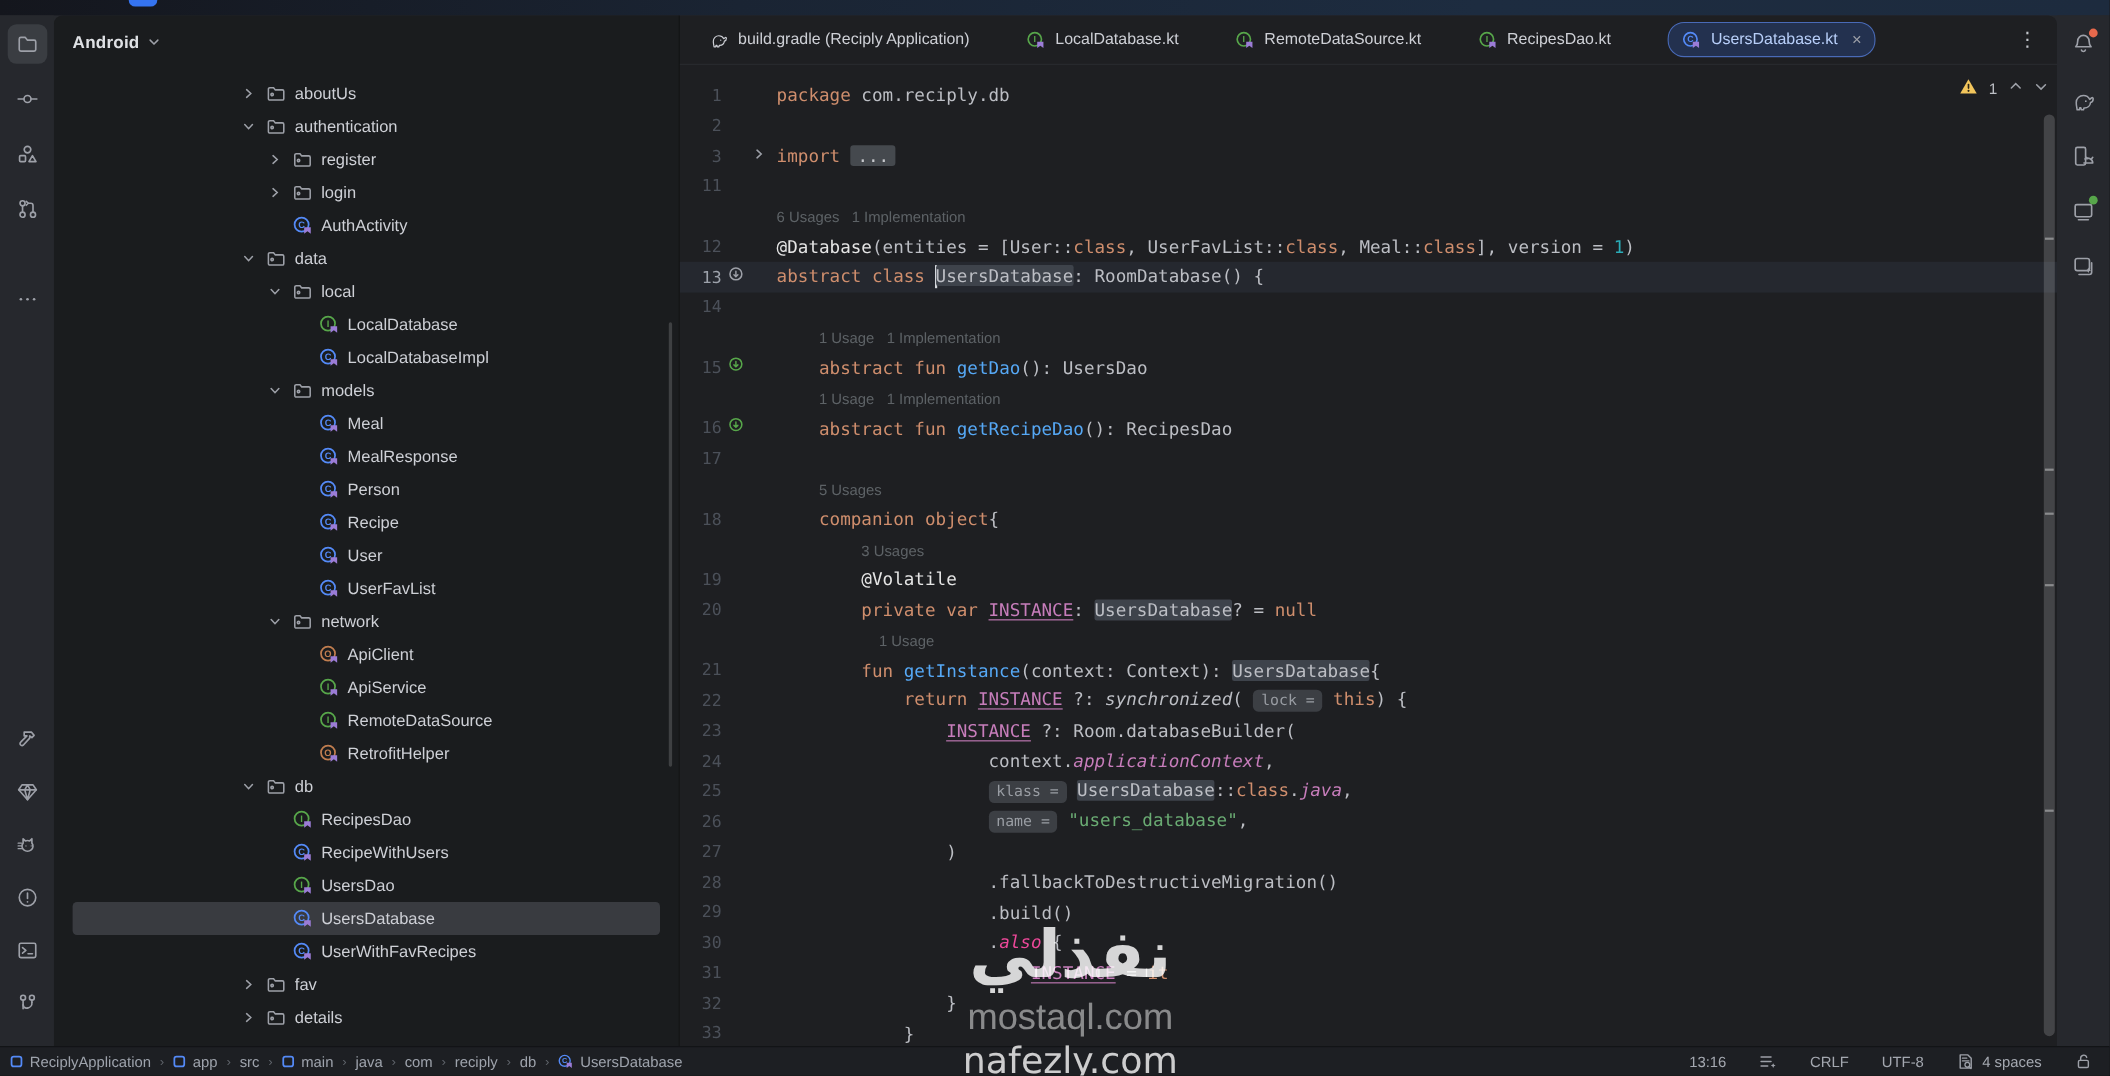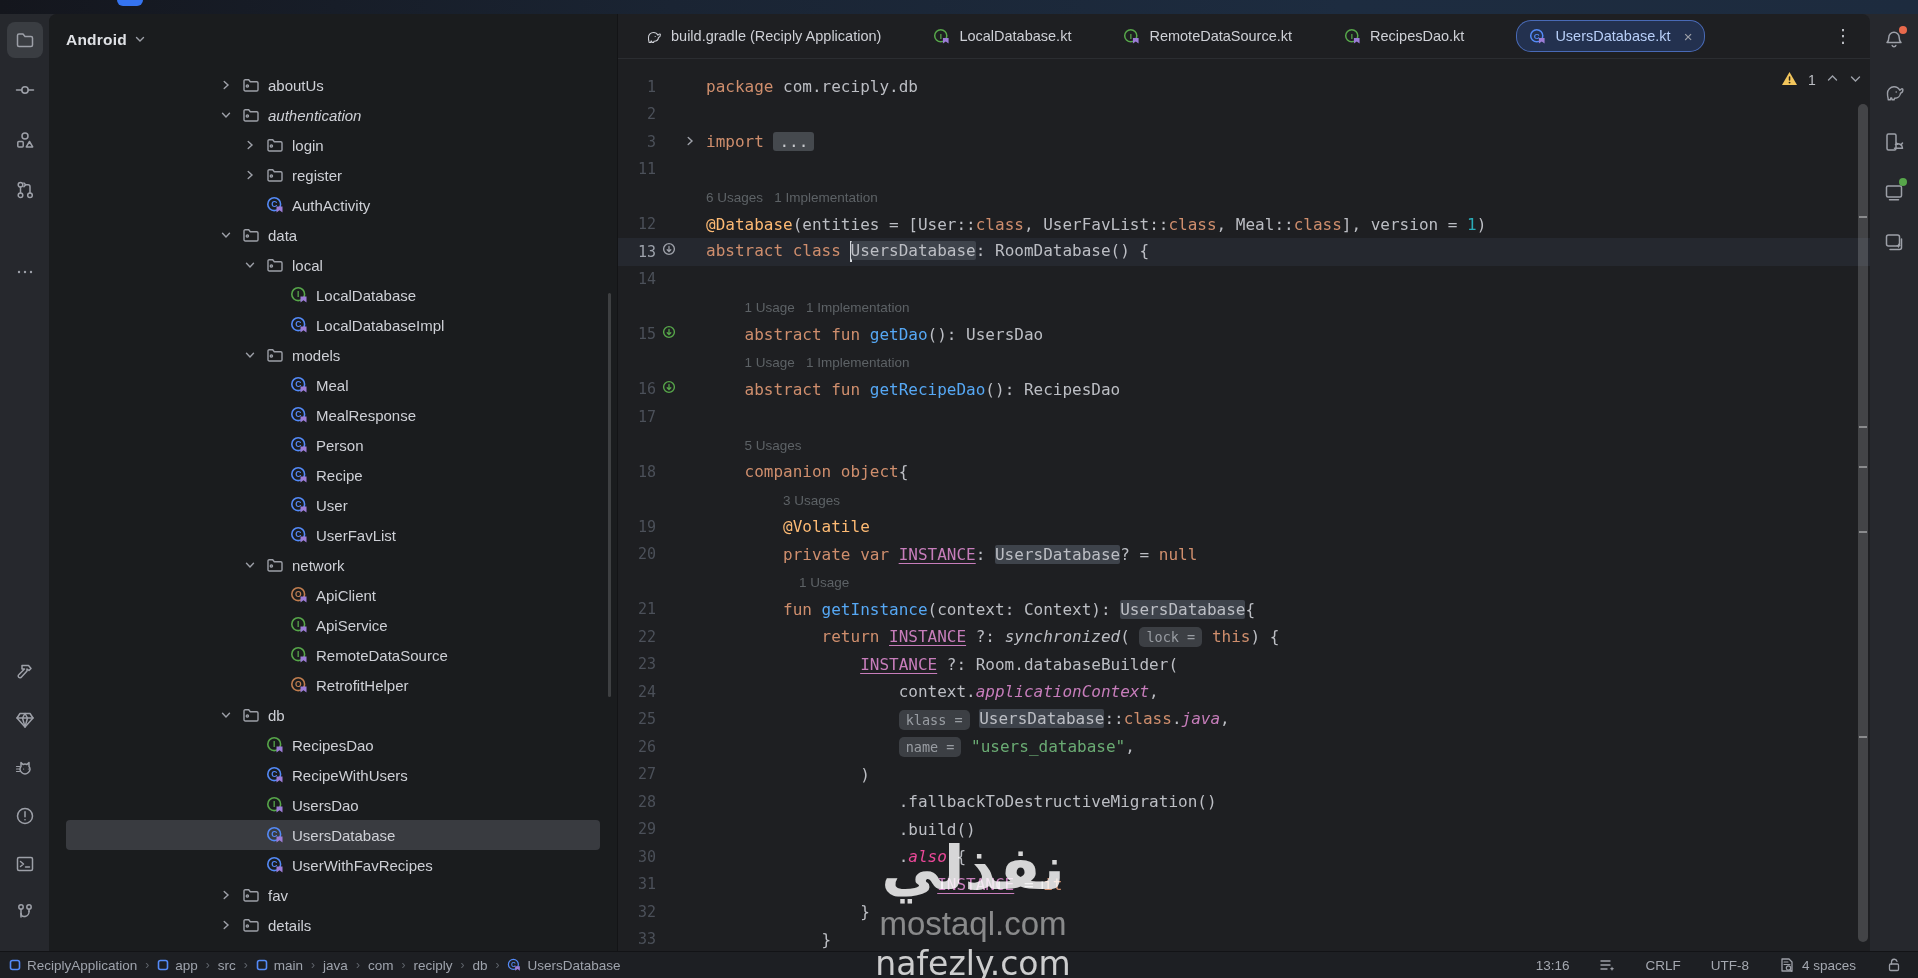--- a/index.html
+++ b/index.html
@@ -48,21 +48,21 @@
          letter-spacing:0;cursor:pointer;line-height:1;}
   #editor-body{position:relative;flex:1;overflow:hidden;background:#1E1F22;}
   #rows{position:absolute;left:0;top:14px;right:0;}
   .crow{position:relative;height:27.5px;display:flex;align-items:center;}
   .crow.cur{background:#25282F;}
   .gutter{width:88px;flex:none;display:flex;align-items:center;}
   .gutter .lnum{width:38px;text-align:right;color:#4B5059;font:15px "DejaVu Sans Mono",monospace;flex:none;}
   .crow.cur .lnum{color:#9DA2AB;}
   .gutter .gslot{width:50px;flex:none;display:flex;align-items:center;padding-left:6px;box-sizing:border-box;}
   .codeline{white-space:pre;font:16px "DejaVu Sans Mono",monospace;color:#BCBEC4;}
-  .kw{color:#CF8E6D}.fn{color:#56A8F5}.ann{color:#fdba74}.str{color:#6AAB73}.num{color:#2AACB8}
+  .kw{color:#CF8E6D}.fn{color:#56A8F5}.ann{color:#e5e5e5}.str{color:#6AAB73}.num{color:#2AACB8}
   .prop{color:#C77DBB;font-style:italic}
   .field{color:#C77DBB;text-decoration:underline;text-underline-offset:3px}
   .syn{font-style:italic}.itfn{color:#ec4899;font-style:italic}
   .hl{background:#3E434B;border-radius:2px;}
   .chip{display:inline-block;background:#3C3F44;color:#999DA3;border-radius:5px;padding:1px 7px;
         font-size:13.5px;line-height:18px;vertical-align:middle;}
   .folded{display:inline-block;background:#45494E;border-radius:3px;padding:0 6px;color:#C7C9CD;}
   .caret{display:inline-block;width:2px;height:21px;background:#D4D7DC;vertical-align:middle;margin:0 -1px;}
   .inlaytxt{color:#5D6266;font-size:13.5px;font-family:"Liberation Sans","DejaVu Sans",sans-serif;}
   
@@ -111,21 +111,21 @@
               </svg>
             </span>
             <span class="ticon">
               <svg width="18" height="18" viewBox="0 0 18 18" fill="none" stroke="#9DA0A8" stroke-width="1.4">
   <path d="M2 5a1.3 1.3 0 0 1 1.3-1.3h3.4l1.6 2h6.4A1.3 1.3 0 0 1 16 7v6.7A1.3 1.3 0 0 1 14.7 15H3.3A1.3 1.3 0 0 1 2 13.7z"></path>
   <circle cx="5.4" cy="10" r="1.1"></circle>
               </svg>
             </span>
             <span class="tlabel">aboutUs</span>
           </div>
-          <div class="trow" style="padding-left: 152px; font-style: italic;">
+          <div class="trow" style="padding-left: 152px;">
             <span class="tchev">
               <svg width="12" height="12" viewBox="0 0 12 12">
                 <path d="M2.5 4.2L6 8l3.5-3.8" fill="none" stroke="#9DA0A8" stroke-width="1.4" stroke-linecap="round"></path>
               </svg>
             </span>
             <span class="ticon">
               <svg width="18" height="18" viewBox="0 0 18 18" fill="none" stroke="#9DA0A8" stroke-width="1.4">
   <path d="M2 5a1.3 1.3 0 0 1 1.3-1.3h3.4l1.6 2h6.4A1.3 1.3 0 0 1 16 7v6.7A1.3 1.3 0 0 1 14.7 15H3.3A1.3 1.3 0 0 1 2 13.7z"></path>
   <circle cx="5.4" cy="10" r="1.1"></circle>
               </svg>
@@ -137,35 +137,35 @@
               <svg width="12" height="12" viewBox="0 0 12 12">
                 <path d="M4.2 2.5L8 6l-3.8 3.5" fill="none" stroke="#9DA0A8" stroke-width="1.4" stroke-linecap="round"></path>
               </svg>
             </span>
             <span class="ticon">
               <svg width="18" height="18" viewBox="0 0 18 18" fill="none" stroke="#9DA0A8" stroke-width="1.4">
   <path d="M2 5a1.3 1.3 0 0 1 1.3-1.3h3.4l1.6 2h6.4A1.3 1.3 0 0 1 16 7v6.7A1.3 1.3 0 0 1 14.7 15H3.3A1.3 1.3 0 0 1 2 13.7z"></path>
   <circle cx="5.4" cy="10" r="1.1"></circle>
               </svg>
             </span>
+            <span class="tlabel">register</span>
+          </div>
+          <div class="trow" style="padding-left: 176px;">
+            <span class="tchev">
+              <svg width="12" height="12" viewBox="0 0 12 12">
+                <path d="M4.2 2.5L8 6l-3.8 3.5" fill="none" stroke="#9DA0A8" stroke-width="1.4" stroke-linecap="round"></path>
+              </svg>
+            </span>
+            <span class="ticon">
+              <svg width="18" height="18" viewBox="0 0 18 18" fill="none" stroke="#9DA0A8" stroke-width="1.4">
+  <path d="M2 5a1.3 1.3 0 0 1 1.3-1.3h3.4l1.6 2h6.4A1.3 1.3 0 0 1 16 7v6.7A1.3 1.3 0 0 1 14.7 15H3.3A1.3 1.3 0 0 1 2 13.7z"></path>
+  <circle cx="5.4" cy="10" r="1.1"></circle>
+              </svg>
+            </span>
             <span class="tlabel">login</span>
-          </div>
-          <div class="trow" style="padding-left: 176px;">
-            <span class="tchev">
-              <svg width="12" height="12" viewBox="0 0 12 12">
-                <path d="M4.2 2.5L8 6l-3.8 3.5" fill="none" stroke="#9DA0A8" stroke-width="1.4" stroke-linecap="round"></path>
-              </svg>
-            </span>
-            <span class="ticon">
-              <svg width="18" height="18" viewBox="0 0 18 18" fill="none" stroke="#9DA0A8" stroke-width="1.4">
-  <path d="M2 5a1.3 1.3 0 0 1 1.3-1.3h3.4l1.6 2h6.4A1.3 1.3 0 0 1 16 7v6.7A1.3 1.3 0 0 1 14.7 15H3.3A1.3 1.3 0 0 1 2 13.7z"></path>
-  <circle cx="5.4" cy="10" r="1.1"></circle>
-              </svg>
-            </span>
-            <span class="tlabel">register</span>
           </div>
           <div class="trow" style="padding-left: 200px;">
             <span class="ticon" style="margin-left:0">
               <svg width="18" height="18" viewBox="0 0 18 18">
     <circle cx="8.2" cy="8.2" r="6.4" fill="none" stroke="#548AF7" stroke-width="1.6"></circle>
     <text x="8.2" y="11.2" font-size="8.5" font-family="Liberation Sans,sans-serif" font-weight="bold" fill="#548AF7" text-anchor="middle">C</text>
     <path d="M10.5 10.5h6v6l-3-2.2-3 2.2z" fill="#9B7CD6"></path>
               </svg>
             </span>
             <span class="tlabel">AuthActivity</span>

